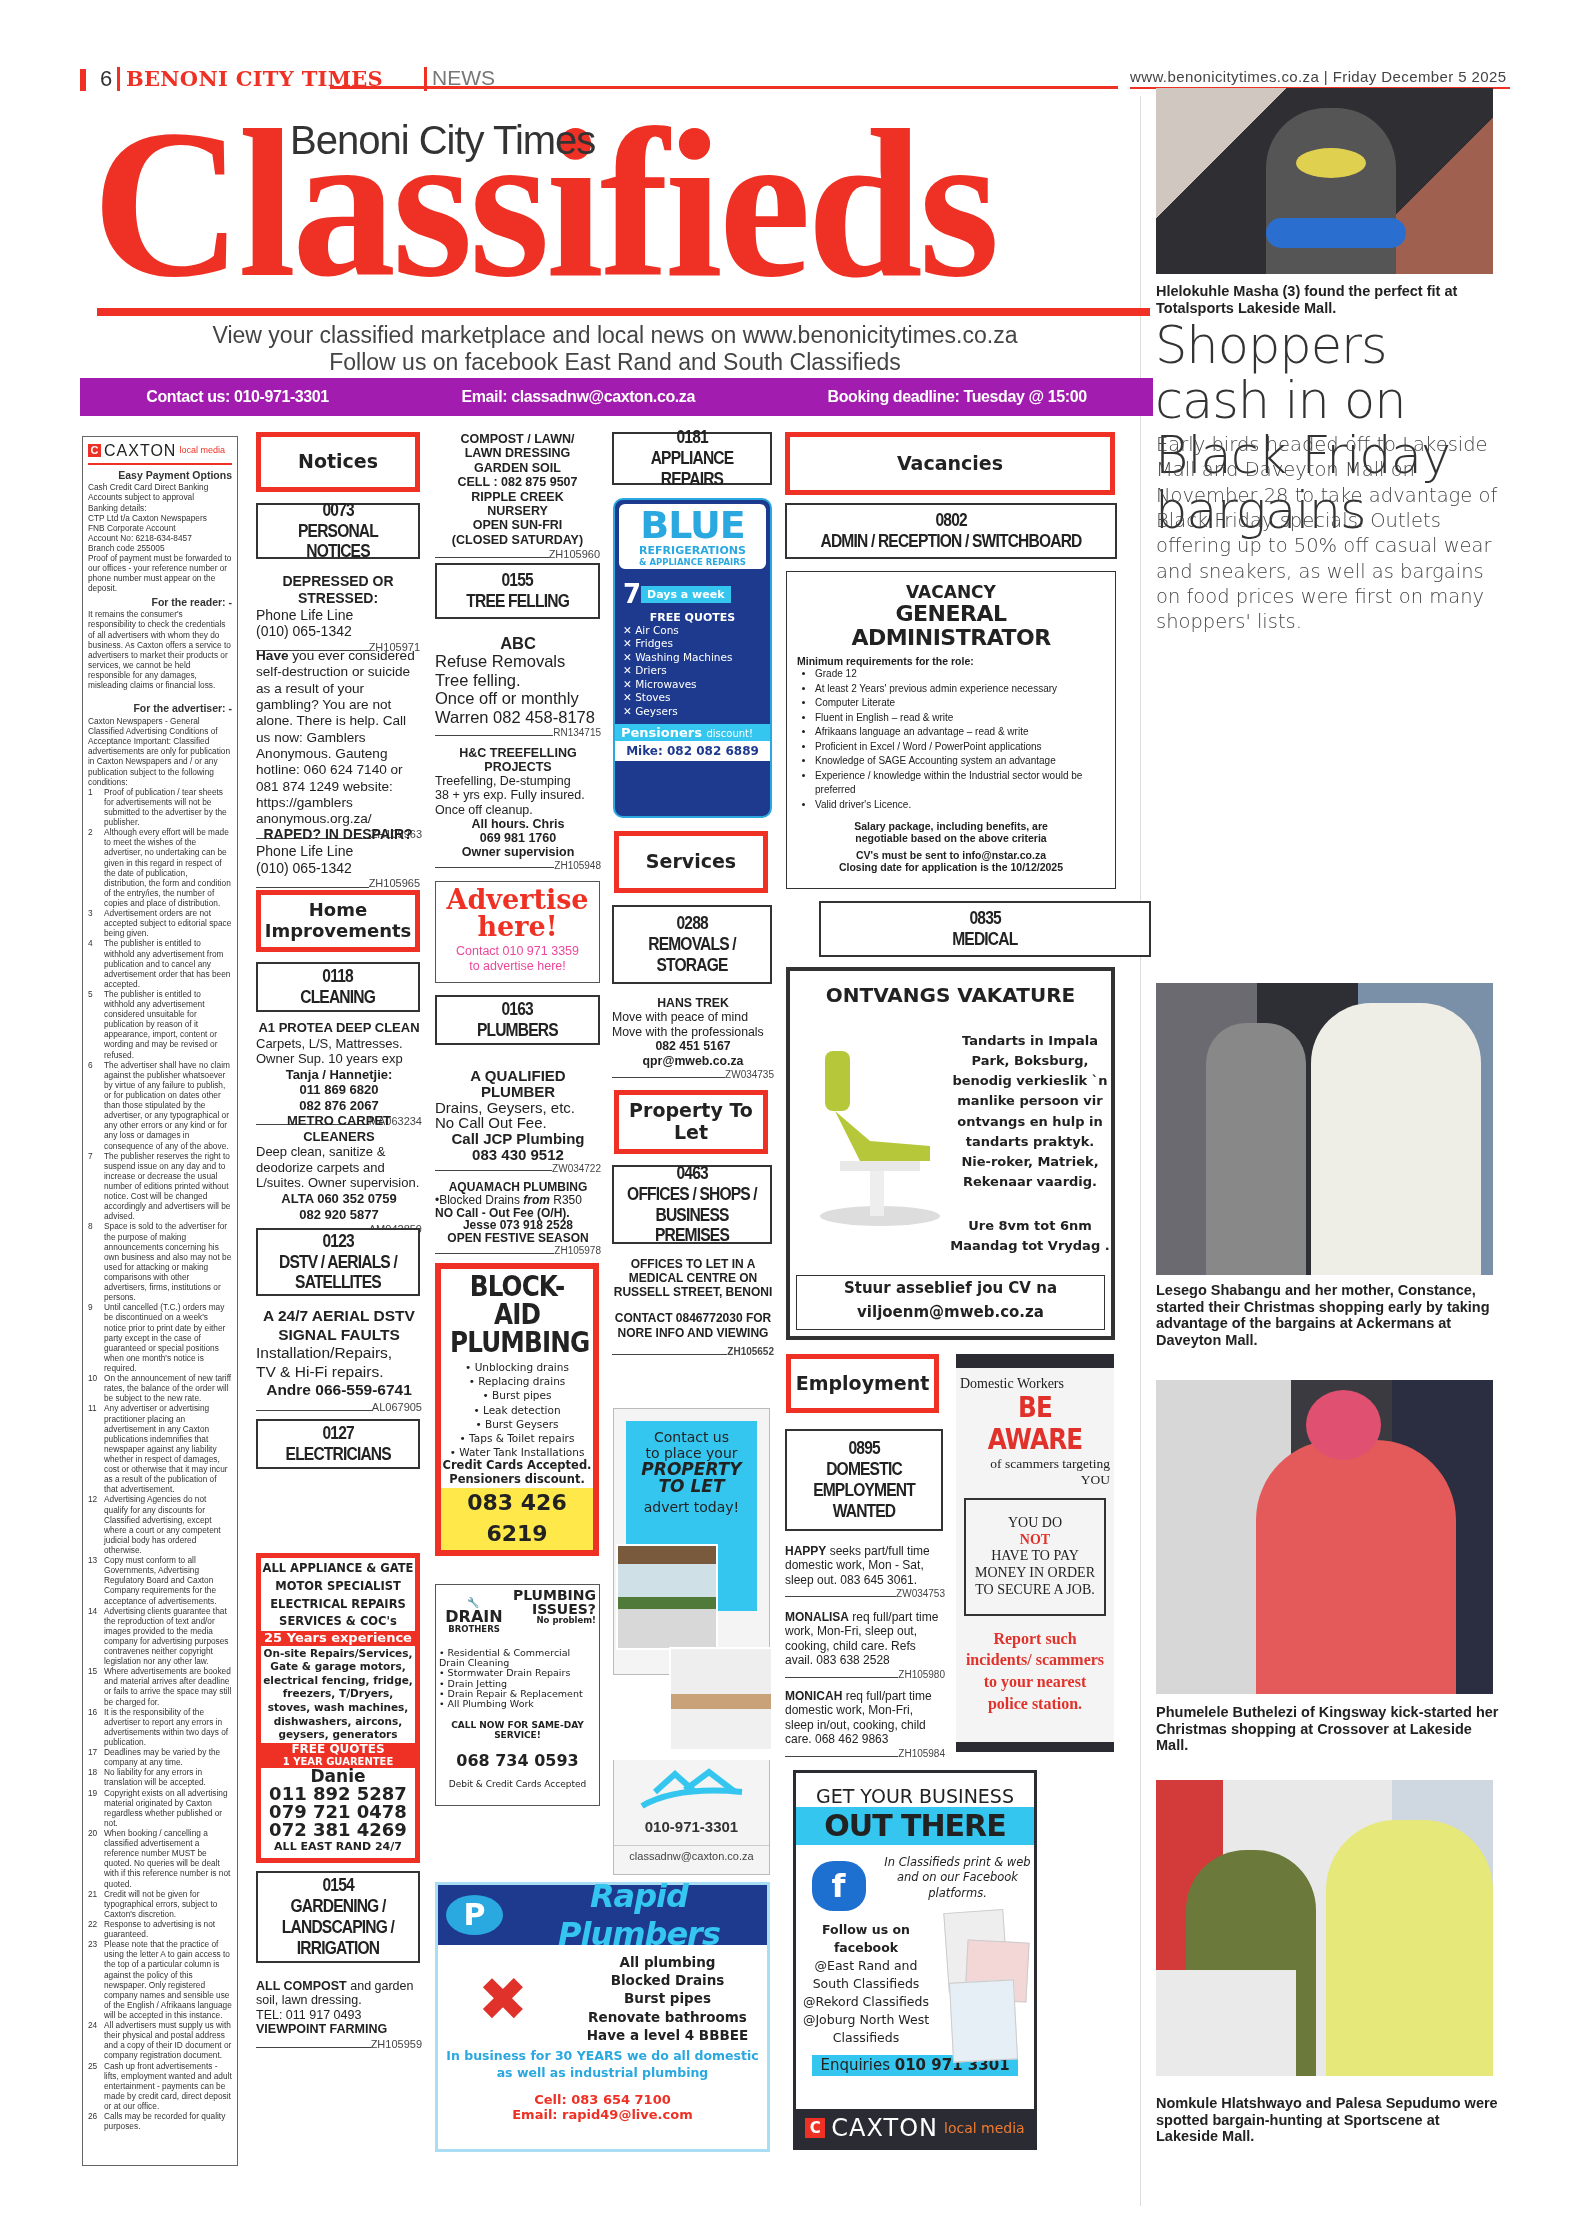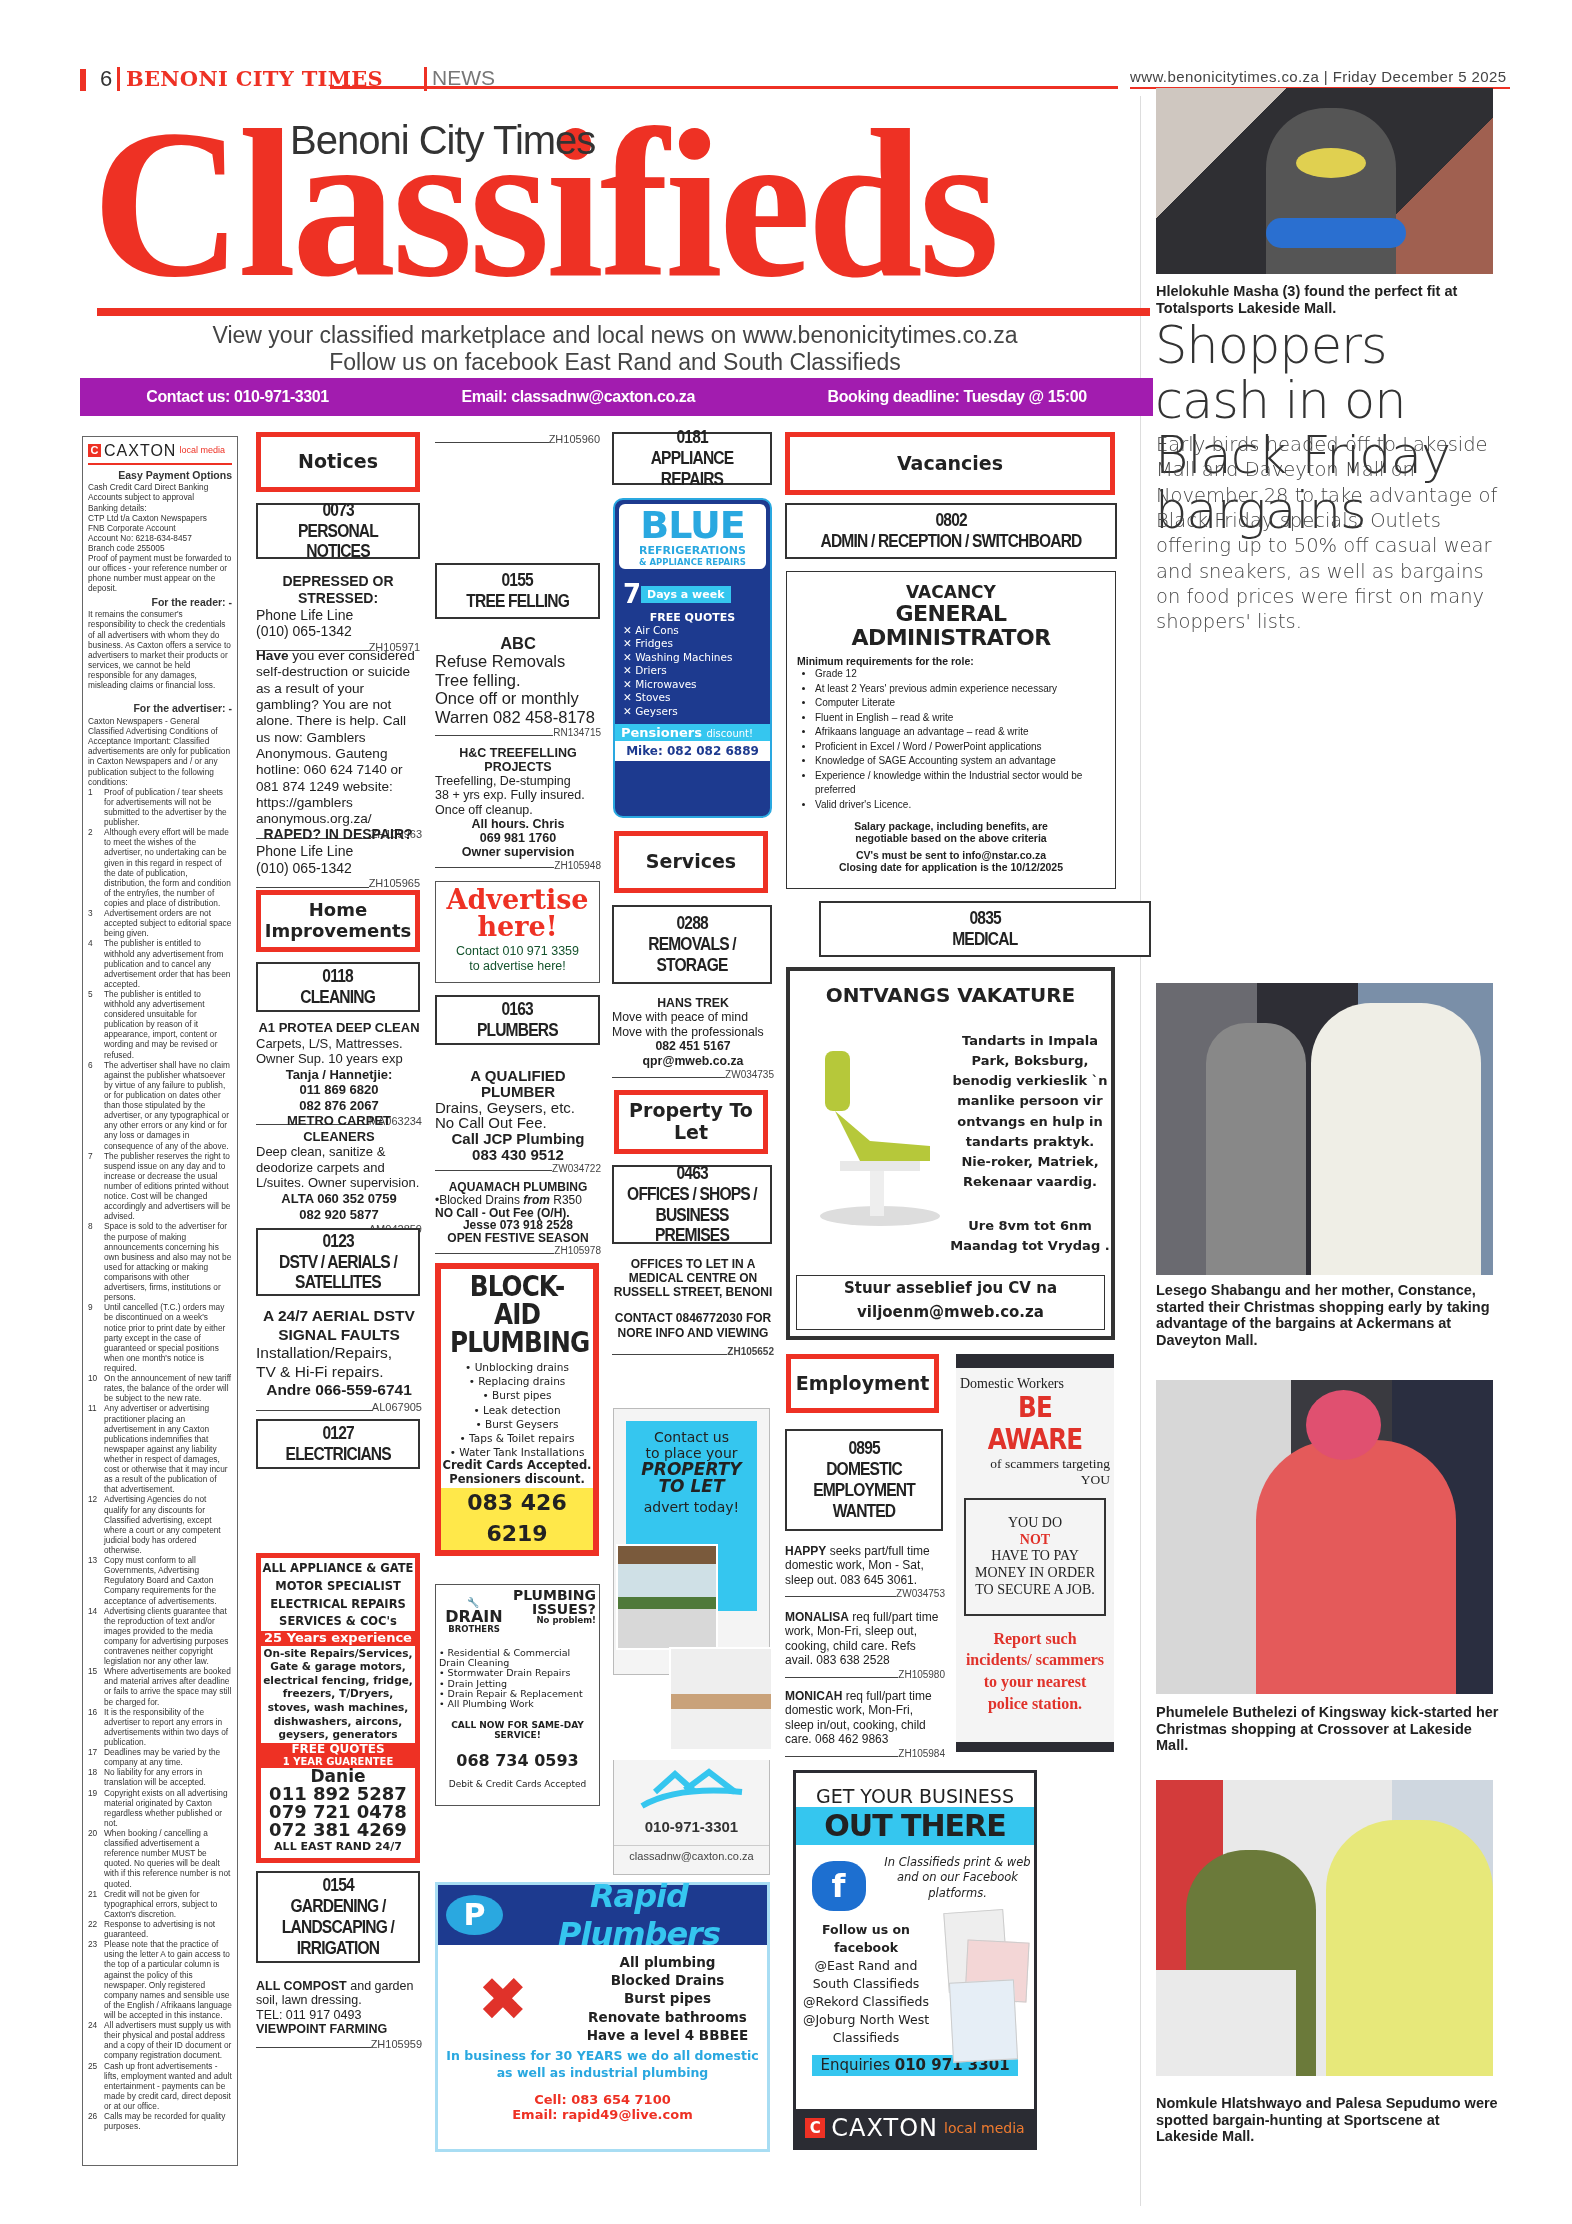--- a/index.html
+++ b/index.html
@@ -278,20 +278,30 @@
 <div class="abs ad" style="left:256px;top:1979px;width:166px;font-size:12.5px;line-height:1.15">
   <b>ALL COMPOST</b><span> and garden soil, lawn dressing.</span>
   <div>TEL: 011 917 0493</div>
   <div><b>VIEWPOINT FARMING</b></div>
 </div>
 <div class="abs ad" style="left:256px;top:2037px;width:166px">
     <div class="ref">ZH105959</div>
   </div>
 
 <div class="abs ad" style="left:435px;top:432px;width:165px;font-size:12.5px;line-height:1.15;text-align:center;font-weight:bold">
+  <div id="rippleLines">
+      <div>COMPOST / LAWN/</div>
+      <div>LAWN DRESSING</div>
+      <div>GARDEN SOIL</div>
+      <div>CELL : 082 875 9507</div>
+      <div>RIPPLE CREEK</div>
+      <div>NURSERY</div>
+      <div>OPEN SUN-FRI</div>
+      <div>(CLOSED SATURDAY)</div>
+    </div>
   <div class="ref" style="font-weight:normal">ZH105960</div>
 </div>
 <div class="abs catbox" style="left:435px;top:563px;width:165px;height:56px">
   <span>0155</span>
     <span>TREE FELLING</span>
 </div>
 <div class="abs ad" style="left:435px;top:634px;width:166px;font-size:16.5px;line-height:1.12">
   <div class="c"><b>ABC</b></div>
   <div>Refuse Removals</div>
     <div>Tree felling.</div>
@@ -304,21 +314,21 @@
   <div>Treefelling, De-stumping</div>
     <div>38 + yrs exp. Fully insured.</div>
     <div>Once off cleanup.</div>
   <div class="c"><b>All hours. Chris</b></div>
     <div class="c"><b>069 981 1760</b></div>
     <div class="c"><b>Owner supervision</b></div>
   <div class="ref" style="font-size:10px">ZH105948</div>
 </div>
 <div class="abs" style="left:435px;top:881px;width:165px;height:102px;border:1px solid #555;text-align:center;padding-top:4px">
   <div style="font-family:'DejaVu Serif',serif;font-weight:bold;color:#ee3124;font-size:27px;line-height:1">Advertise here!</div>
-  <div style="font-size:12.5px;color:#14532d;padding:4px 14px 0;line-height:1.2">Contact 010 971 3359 to advertise here!</div>
+  <div style="font-size:12.5px;color:#ec4899;padding:4px 14px 0;line-height:1.2">Contact 010 971 3359 to advertise here!</div>
 </div>
 <div class="abs catbox" style="left:435px;top:995px;width:165px;height:50px">
   <span>0163</span>
     <span>PLUMBERS</span>
 </div>
 <div class="abs ad" style="left:435px;top:1068px;width:166px;font-size:15px;line-height:1.05">
   <div class="c"><b>A QUALIFIED PLUMBER</b></div>
   <div>Drains, Geysers, etc.</div>
     <div>No Call Out Fee.</div>
   <div class="c"><b>Call JCP Plumbing</b></div>

